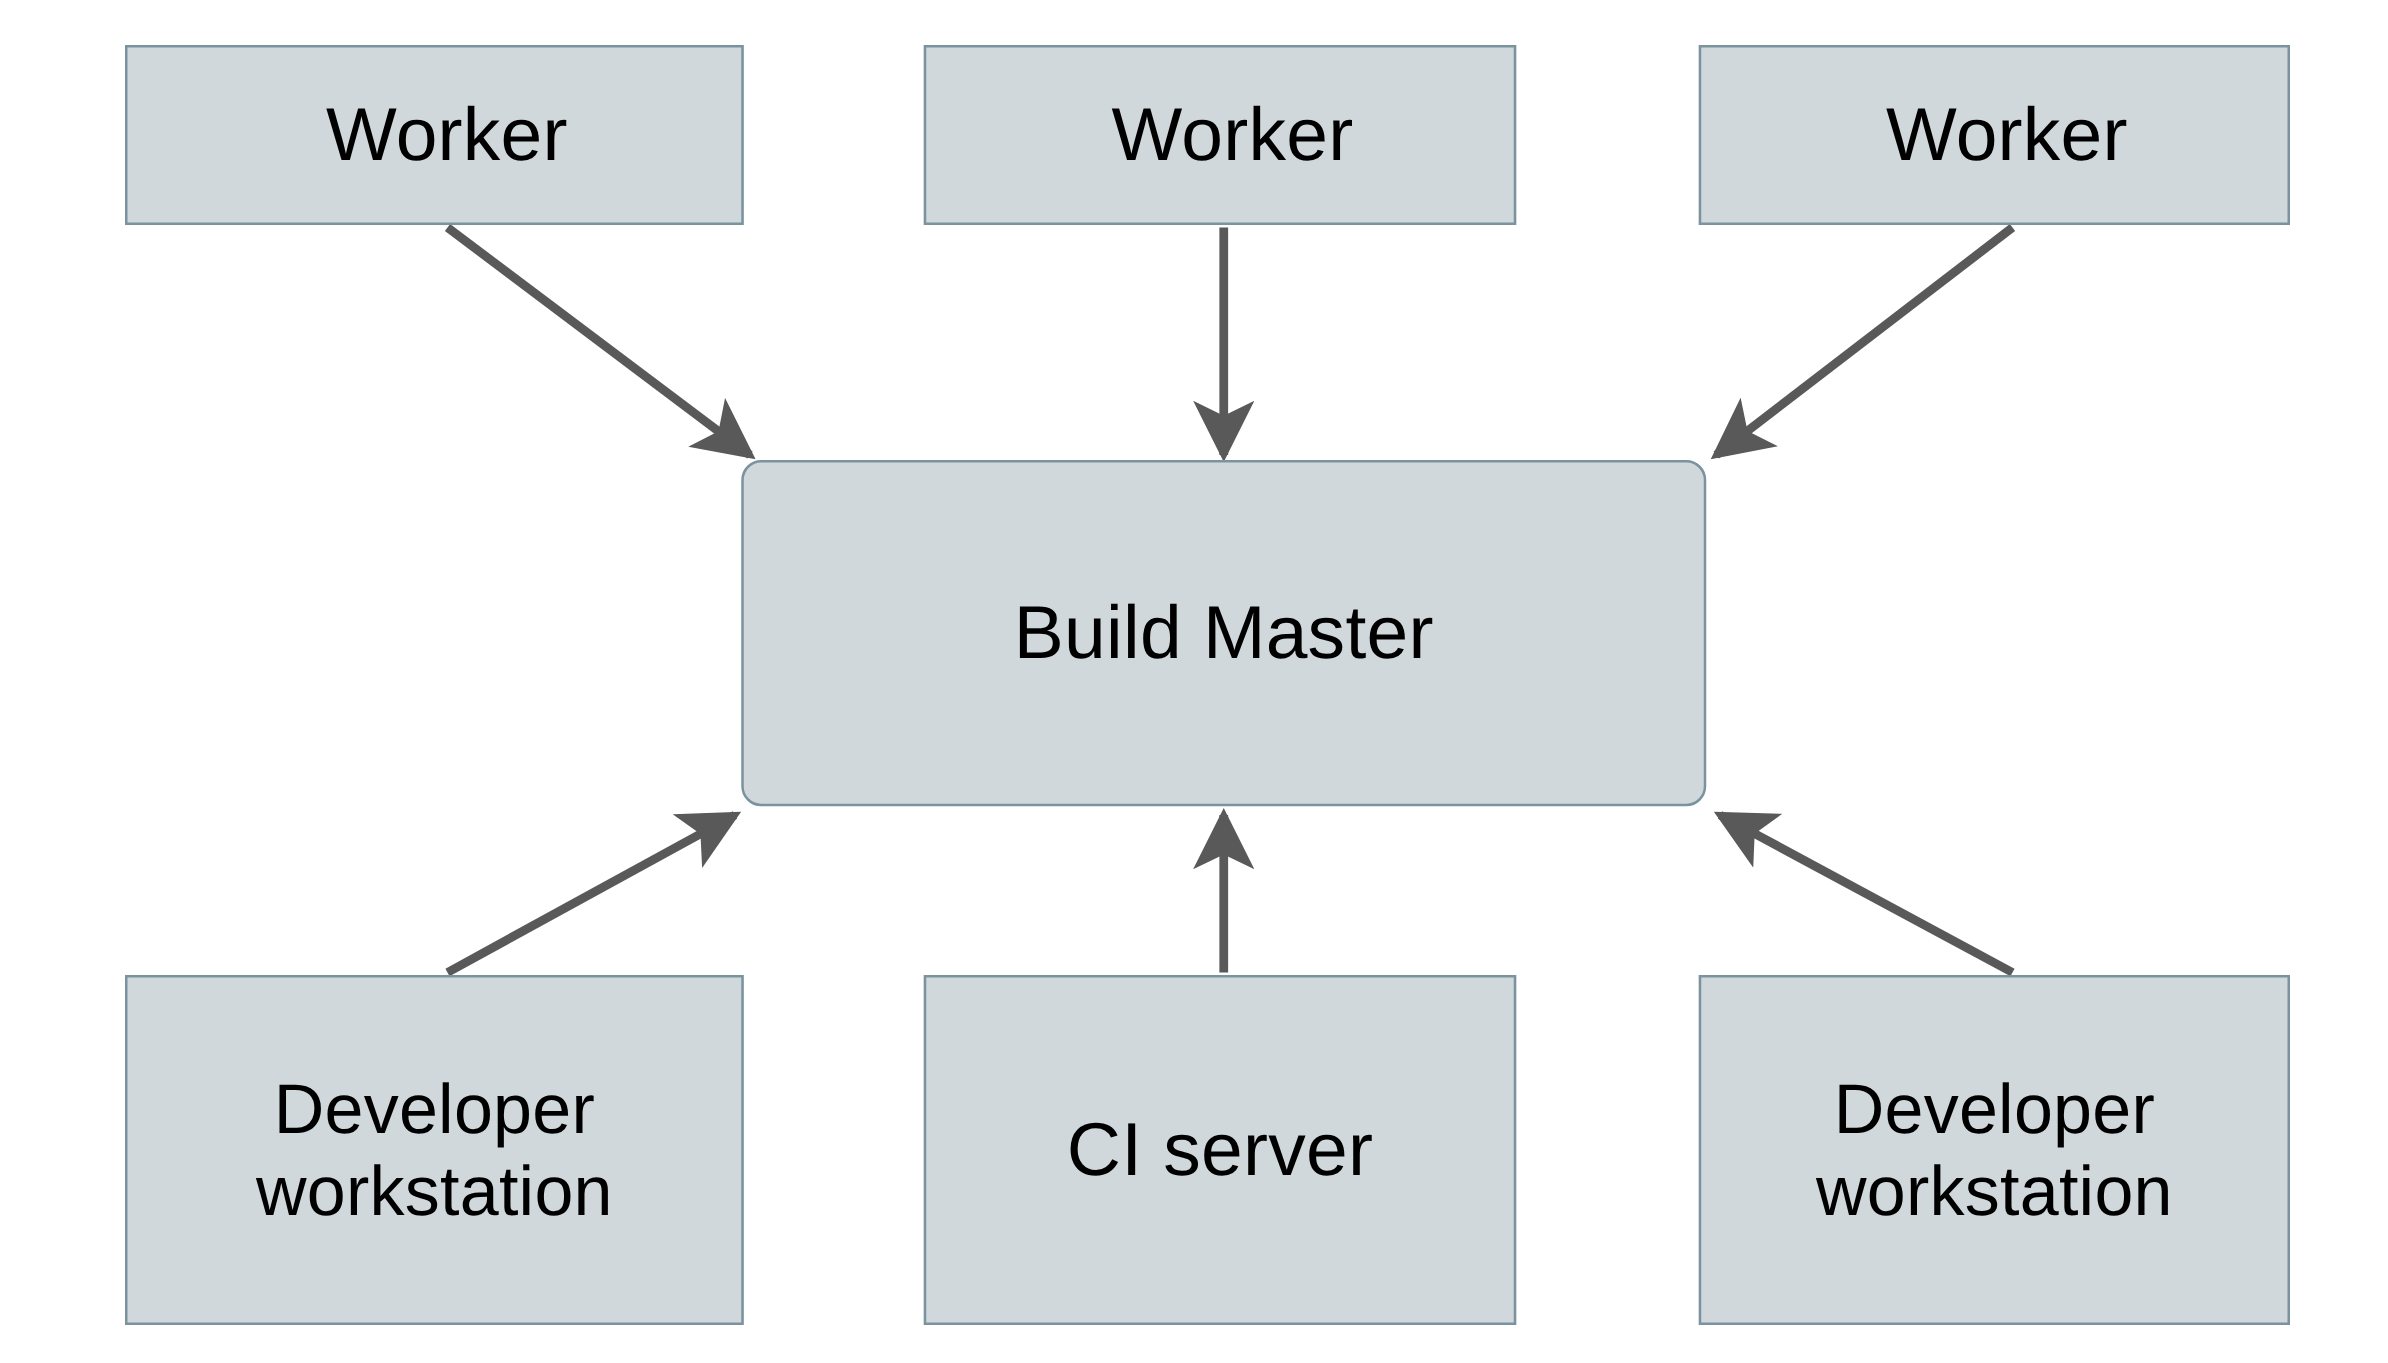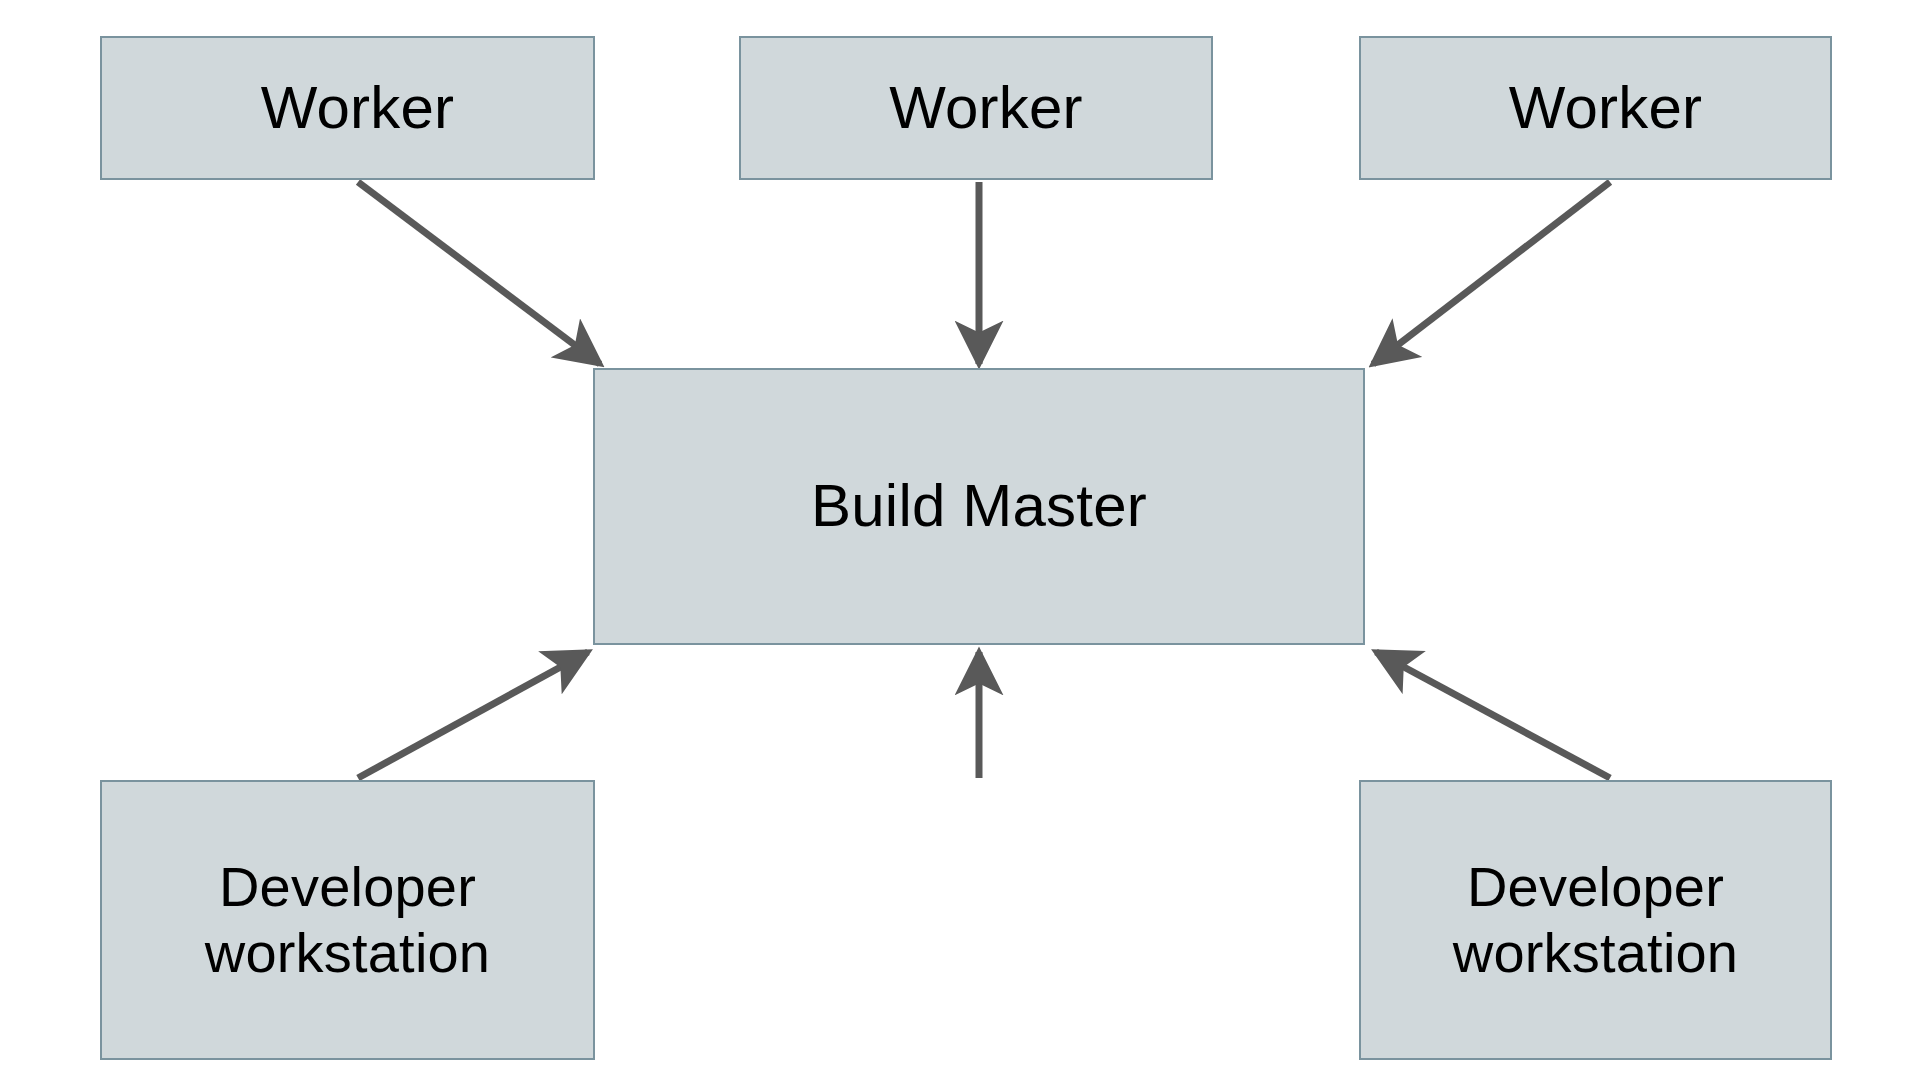--- a/index.html
+++ b/index.html
@@ -67,26 +67,29 @@
   <div class="node node-worker" style="left: 100px; top: 36px; width: 495px; height: 144px; background: rgb(208, 216, 219); border-color: rgb(122, 147, 158); color: rgb(0, 0, 0);">
     <span>Worker</span>
   </div>
   <div class="node node-worker" style="left: 739px; top: 36px; width: 474px; height: 144px; background: rgb(208, 216, 219); border-color: rgb(122, 147, 158); color: rgb(0, 0, 0);">
     <span>Worker</span>
   </div>
   <div class="node node-worker" style="left: 1359px; top: 36px; width: 473px; height: 144px; background: rgb(208, 216, 219); border-color: rgb(122, 147, 158); color: rgb(0, 0, 0);">
     <span>Worker</span>
   </div>
 
-  <div class="node node-master" style="left: 593px; top: 368px; width: 772px; height: 277px; background: rgb(208, 216, 219); border-color: rgb(122, 147, 158); color: rgb(0, 0, 0);">
+  <div class="node node-master" style="left: 593px; top: 368px; width: 772px; height: 277px; background: rgb(208, 216, 219); border-color: rgb(122, 147, 158); color: rgb(0, 0, 0); border-radius: 16px;">
     <span>Build Master</span>
   </div>
 
   <div class="node node-dev" style="left: 100px; top: 780px; width: 495px; height: 280px; background: rgb(208, 216, 219); border-color: rgb(122, 147, 158); color: rgb(0, 0, 0);">
     <span>Developer
 workstation</span>
+  </div>
+  <div class="node node-ci" style="left: 739px; top: 780px; width: 474px; height: 280px; background: rgb(208, 216, 219); border-color: rgb(122, 147, 158); color: rgb(0, 0, 0);">
+    <span>CI server</span>
   </div>
   <div class="node node-dev" style="left: 1359px; top: 780px; width: 473px; height: 280px; background: rgb(208, 216, 219); border-color: rgb(122, 147, 158); color: rgb(0, 0, 0);">
     <span>Developer
 workstation</span>
   </div>
 
 </div>
 
 </body></html>

